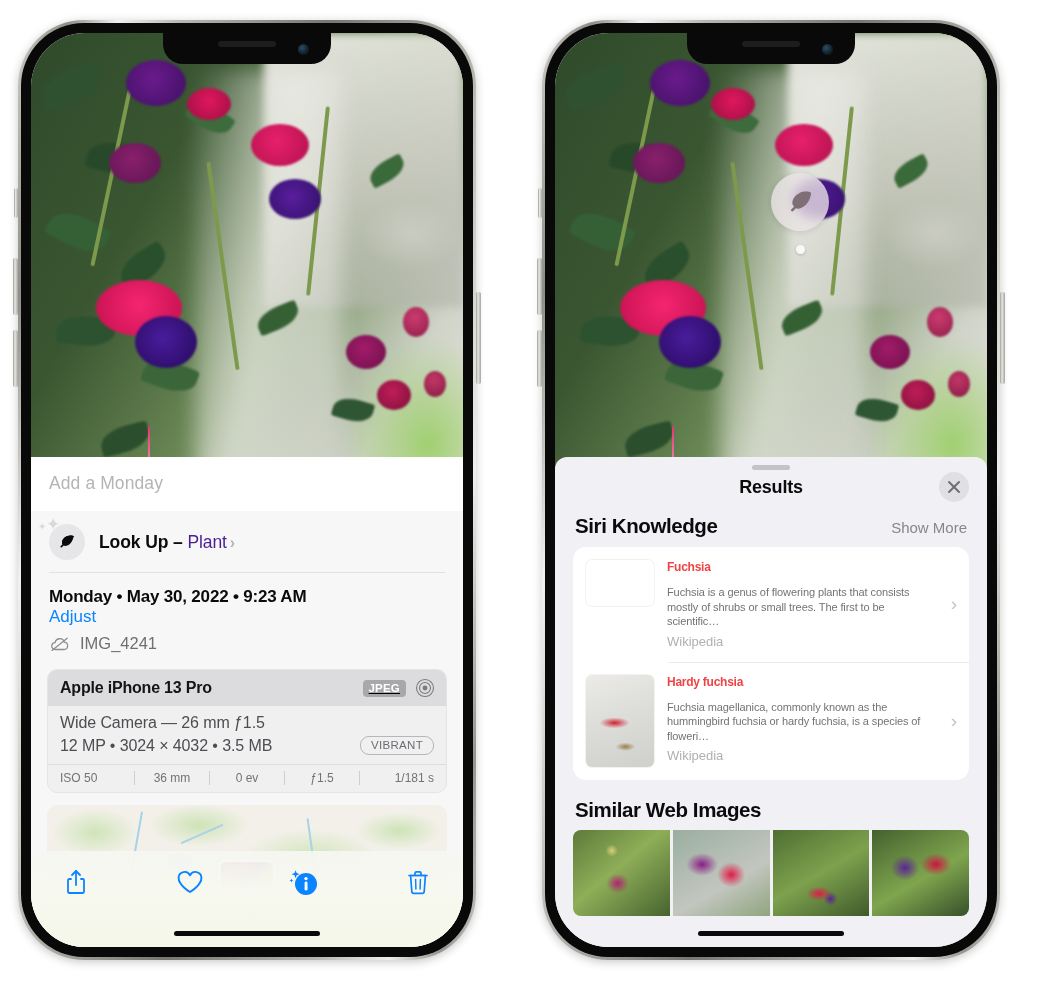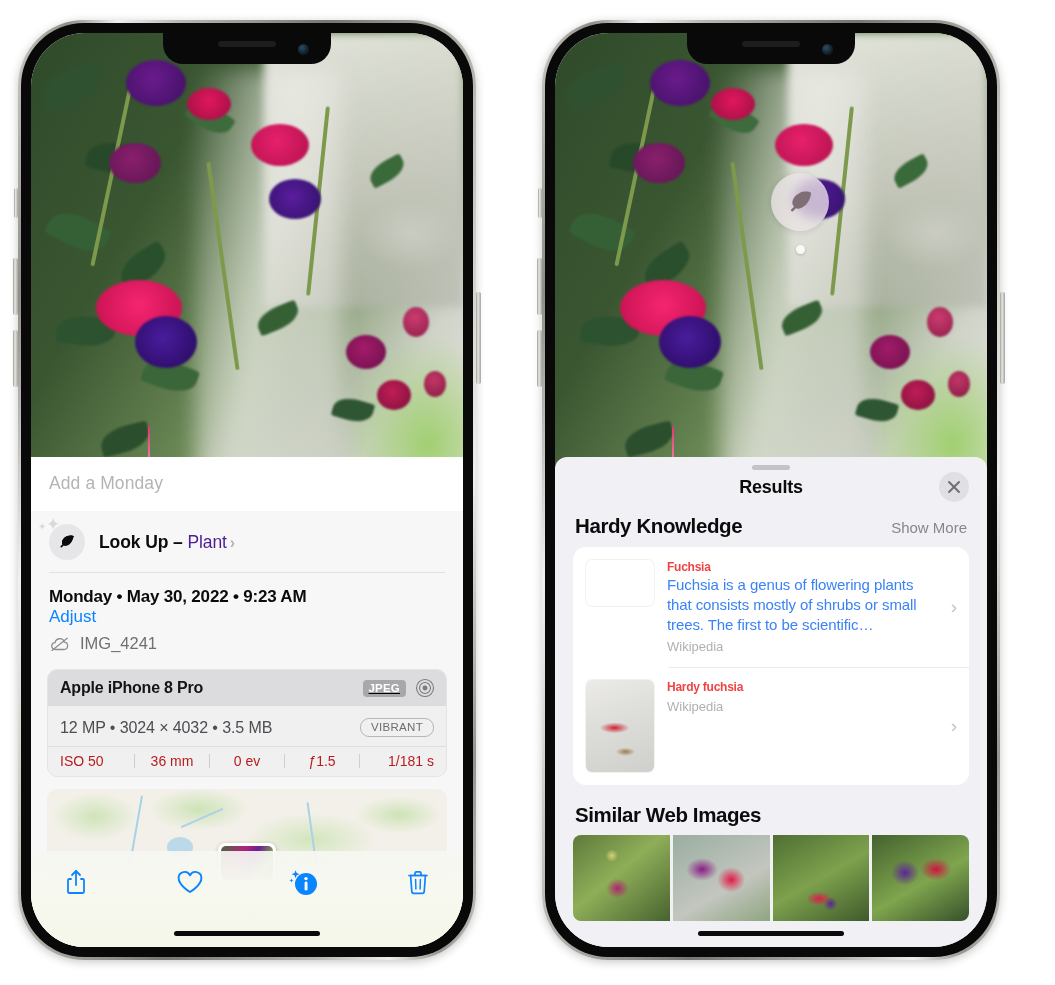--- a/index.html
+++ b/index.html
@@ -140,21 +140,21 @@
   .cam-row2 { display: flex; align-items: center; justify-content: space-between; margin-top: 4px; }
   .cam-size { font-size: 16px; color: #4d4d52; letter-spacing: -.1px; }
   .pill-vibrant {
     font-size: 11.5px; color: #6d6d72; border: 1px solid #b6b6ba;
     border-radius: 9px; padding: 2px 10px 3px 10px; letter-spacing: .3px;
   }
   .cam-exif {
     display: flex; align-items: center; border-top: 1px solid #dedee0;
     padding: 6px 10px 7px 10px;
   }
-  .exif-cell { flex: 1; text-align: center; font-size: 14px; color: #b91c1c; }
+  .exif-cell { flex: 1; text-align: center; font-size: 12px; color: #737373; }
   .exif-cell:first-child { text-align: left; padding-left: 2px; }
   .exif-cell:last-child { text-align: right; padding-right: 2px; }
   .exif-sep { width: 1px; height: 14px; background: #cfcfd2; }
 
   
   .map-card {
     margin: 12px 16px 0 16px; height: 92px; border-radius: 10px 10px 0 0;
     position: relative; overflow: hidden;
     background:
       radial-gradient(ellipse 60px 34px at 12% 30%, #cfe4b9, transparent 70%),
@@ -234,21 +234,21 @@
       radial-gradient(ellipse 9px 12px at 52% 50%, #cf2038, transparent 70%),
       linear-gradient(150deg,#7e9ab0 0%,#6f7d4c 30%,#8d7a4e 60%,#b8a municipal 60%,#9a8452 100%); }
   .thumb-b { width: 68px; height: 92px;
     background:
       radial-gradient(ellipse 22px 8px at 42% 52%, #d1202f, transparent 68%),
       radial-gradient(ellipse 14px 6px at 58% 78%, #9c7d4a, transparent 70%),
       linear-gradient(160deg,#ecebe7 0%,#dededa 40%,#cfd0cb 100%); }
   .thumb-b::after { content:""; }
   .know-txt { flex: 1; min-width: 0; }
   .know-title { font-size: 12px; font-weight: 700; color: #ef4444; letter-spacing: -.25px; }
-  .know-desc { font-size: 15px; color: #3b82f6; line-height: 1.32; margin-top: 1px; letter-spacing: -.1px; }
+  .know-desc { font-size: 11px; color: #737373; line-height: 1.32; margin-top: 11px; letter-spacing: -.1px; }
   .know-src { font-size: 13px; color: #b0b0b5; margin-top: 5px; }
   .know-chev { align-self: center; color: #c2c2c7; font-size: 19px; padding-left: 2px; }
 
   .sim-head { padding: 18px 20px 8px 20px; }
   .sim-strip { display: flex; gap: 3px; padding: 0 18px; }
   .sim-img { flex: 1; height: 86px; }
   .sim-img.first { border-radius: 8px 0 0 8px; }
   .sim-img.last  { border-radius: 0 8px 8px 0; }
   .si1 { background:
       radial-gradient(ellipse 16px 14px at 46% 62%, #b0246e, transparent 70%),
@@ -362,31 +362,32 @@
               <svg width="22" height="16" viewBox="0 0 26 18">
                 <path d="M7.5 15.5h10.2a4.3 4.3 0 00.4-8.58A5.6 5.6 0 007.2 7.3 4.1 4.1 0 007.5 15.5z" fill="none" stroke="#8d8d91" stroke-width="1.5"></path>
                 <line x1="3.5" y1="16.6" x2="21.5" y2="2.2" stroke="#8d8d91" stroke-width="1.5" stroke-linecap="round"></line>
               </svg>
               <span class="meta-file">IMG_4241</span>
             </div>
           </div>
 
           <div class="cam-card">
             <div class="cam-head">
-              <span class="cam-model">Apple iPhone 8 Pro</span>
+              <span class="cam-model">Apple iPhone 13 Pro</span>
               <span class="cam-head-right">
                 <span class="pill-jpeg">JPEG</span>
                 <svg class="lens-icon" viewBox="0 0 24 24">
                   <circle cx="12" cy="12" r="10.2" fill="none" stroke="#7a7a7f" stroke-width="1.3"></circle>
                   <circle cx="12" cy="12" r="6.6" fill="none" stroke="#7a7a7f" stroke-width="1.3"></circle>
                   <circle cx="12" cy="12" r="2.9" fill="#7a7a7f"></circle>
                 </svg>
               </span>
             </div>
             <div class="cam-body">
+              <div class="cam-lens">Wide Camera — 26 mm ƒ1.5</div>
               <div class="cam-row2">
                 <span class="cam-size">12 MP • 3024 × 4032 • 3.5 MB</span>
                 <span class="pill-vibrant">VIBRANT</span>
               </div>
             </div>
             <div class="cam-exif">
               <span class="exif-cell">ISO 50</span>
               <span class="exif-sep"></span>
               <span class="exif-cell">36 mm</span>
               <span class="exif-sep"></span>
@@ -517,38 +518,39 @@
             <span class="res-title">Results</span>
             <span class="res-close">
               <svg width="16" height="16" viewBox="0 0 16 16">
                 <line x1="3" y1="3" x2="13" y2="13" stroke="#6e6e73" stroke-width="1.9" stroke-linecap="round"></line>
                 <line x1="13" y1="3" x2="3" y2="13" stroke="#6e6e73" stroke-width="1.9" stroke-linecap="round"></line>
               </svg>
             </span>
           </div>
 
           <div class="sec-head">
-            <span class="sec-title">Hardy Knowledge</span>
+            <span class="sec-title">Siri Knowledge</span>
             <span class="sec-action">Show More</span>
           </div>
 
           <div class="know-card">
             <div class="know-item">
               <div class="thumb thumb-a"></div>
               <div class="know-txt">
                 <div class="know-title">Fuchsia</div>
                 <div class="know-desc">Fuchsia is a genus of flowering plants that consists mostly of shrubs or small trees. The first to be scientific…</div>
                 <div class="know-src">Wikipedia</div>
               </div>
               <span class="know-chev">›</span>
             </div>
             <div class="know-item">
               <div class="thumb thumb-b"></div>
               <div class="know-txt">
                 <div class="know-title">Hardy fuchsia</div>
+                <div class="know-desc">Fuchsia magellanica, commonly known as the hummingbird fuchsia or hardy fuchsia, is a species of floweri…</div>
                 <div class="know-src">Wikipedia</div>
               </div>
               <span class="know-chev">›</span>
             </div>
           </div>
 
           <div class="sim-head">
             <span class="sec-title">Similar Web Images</span>
           </div>
           <div class="sim-strip">

